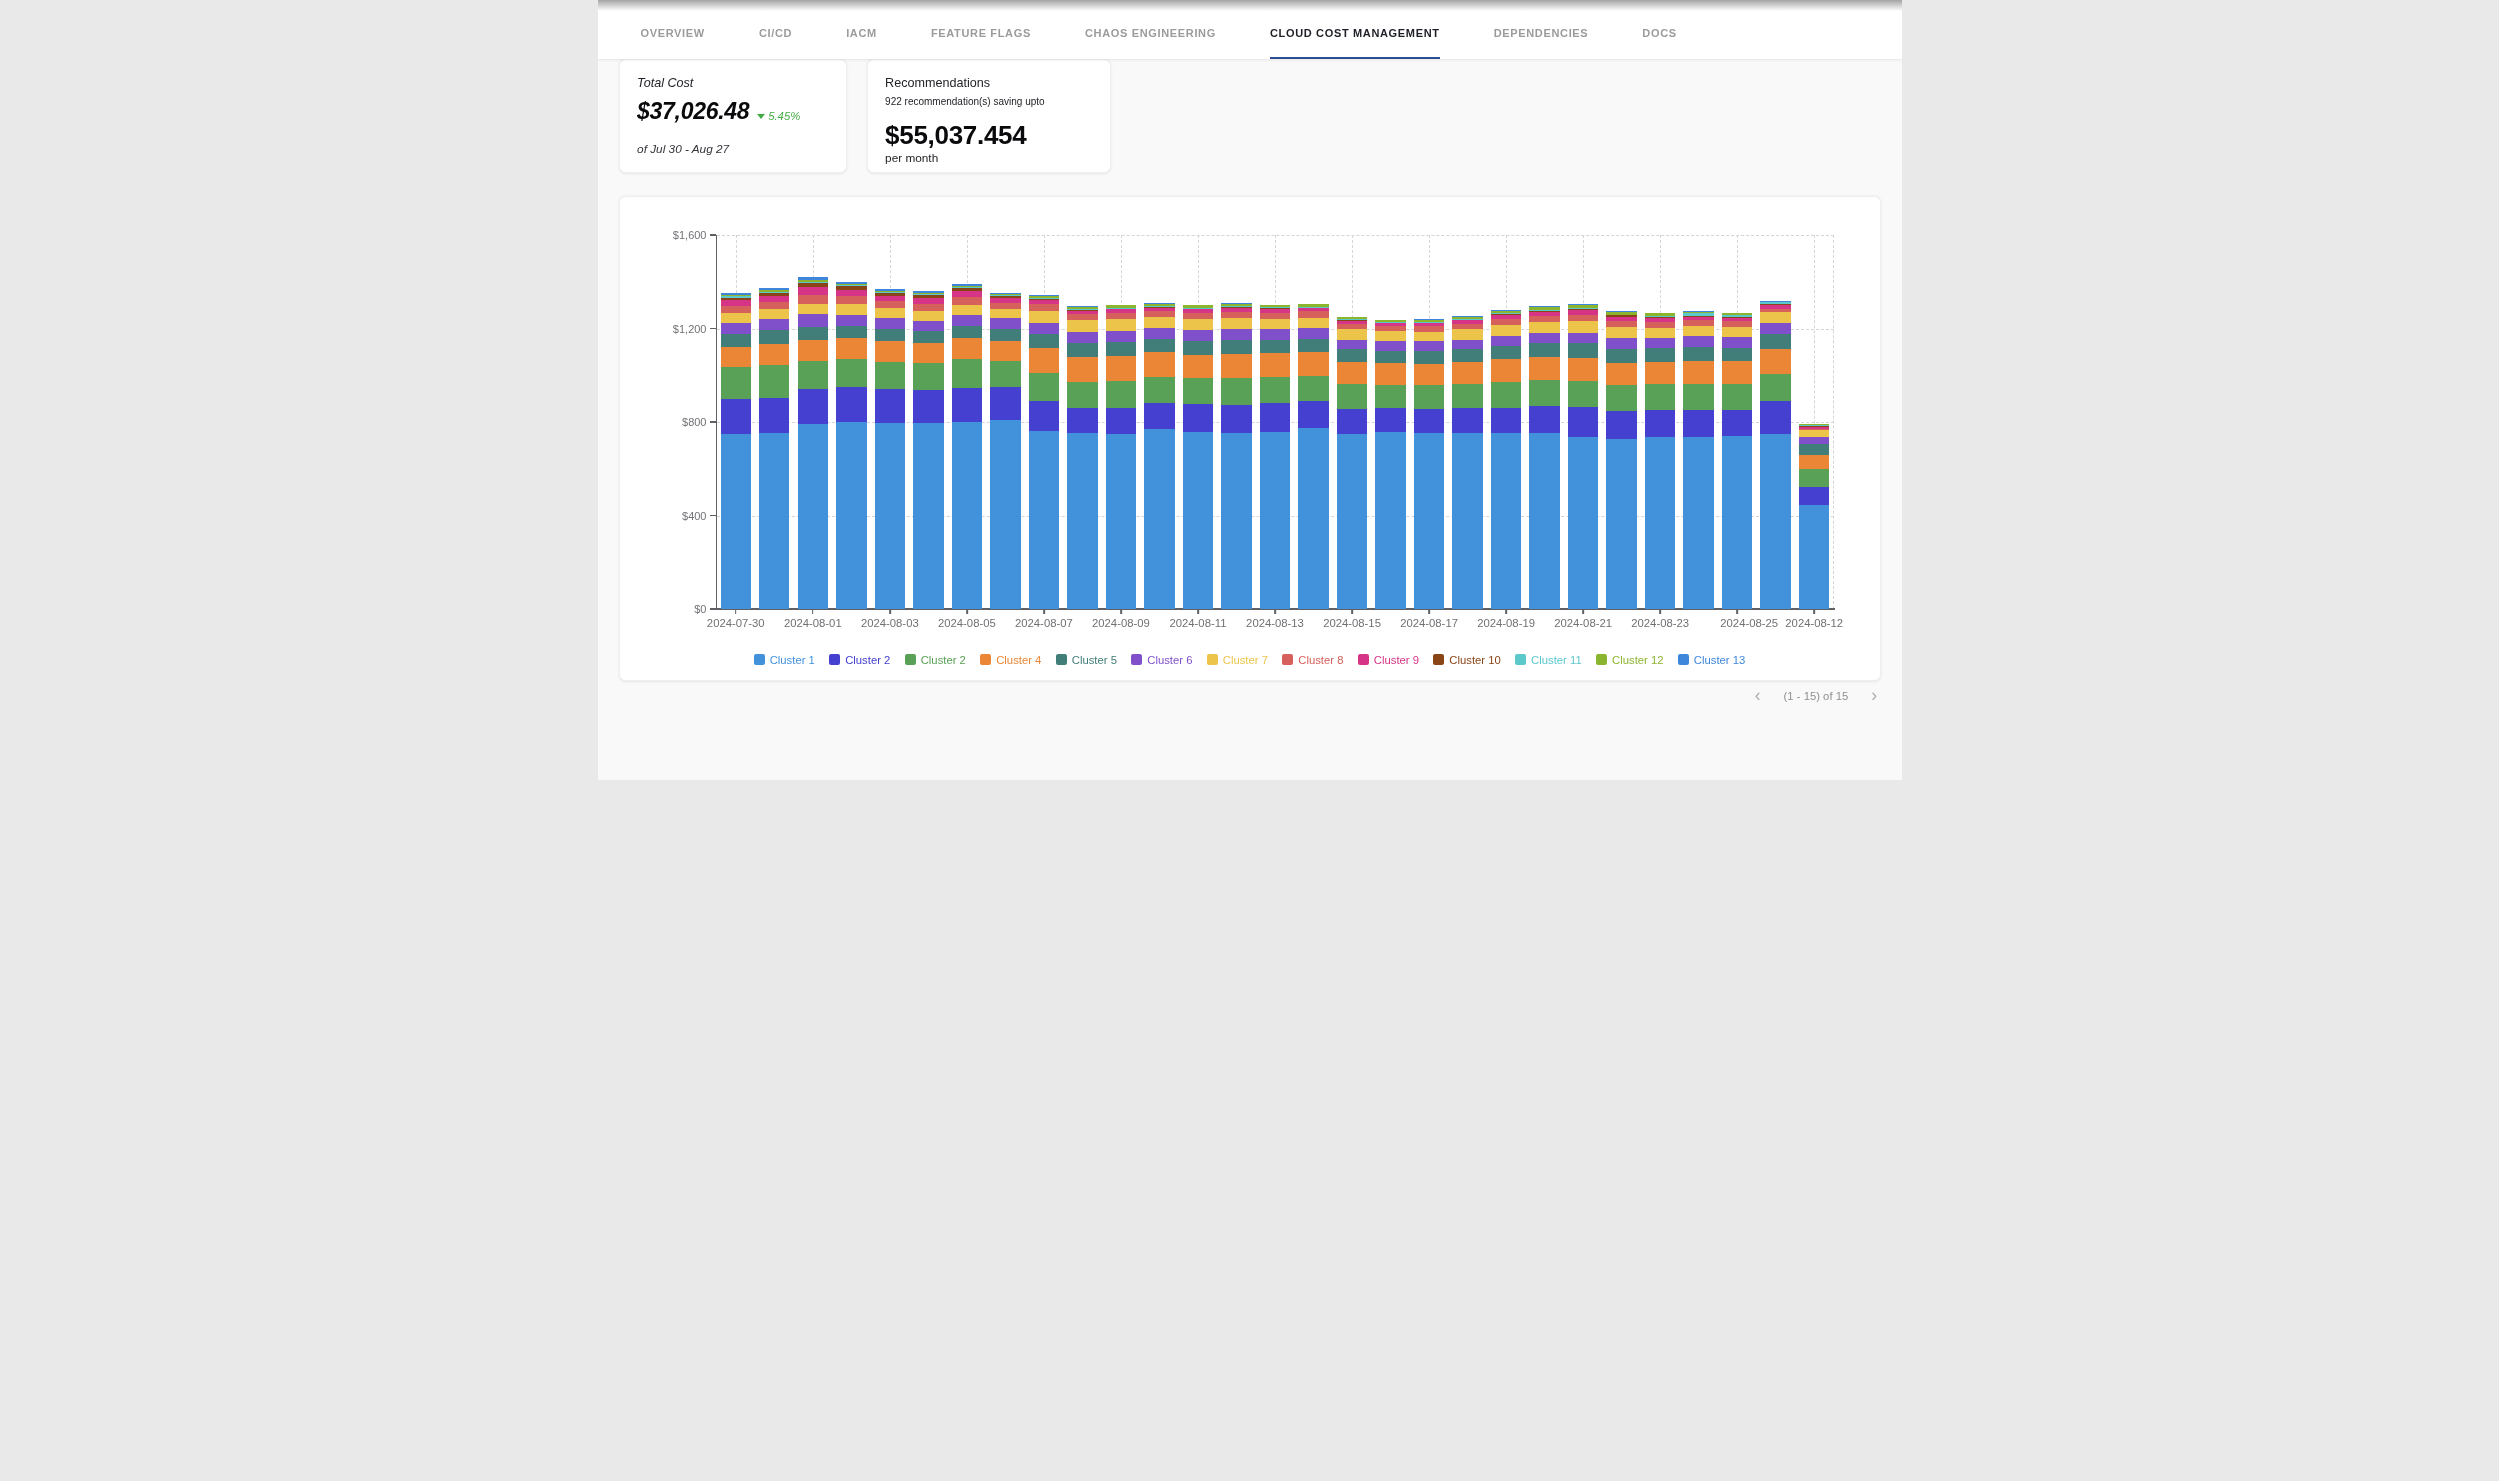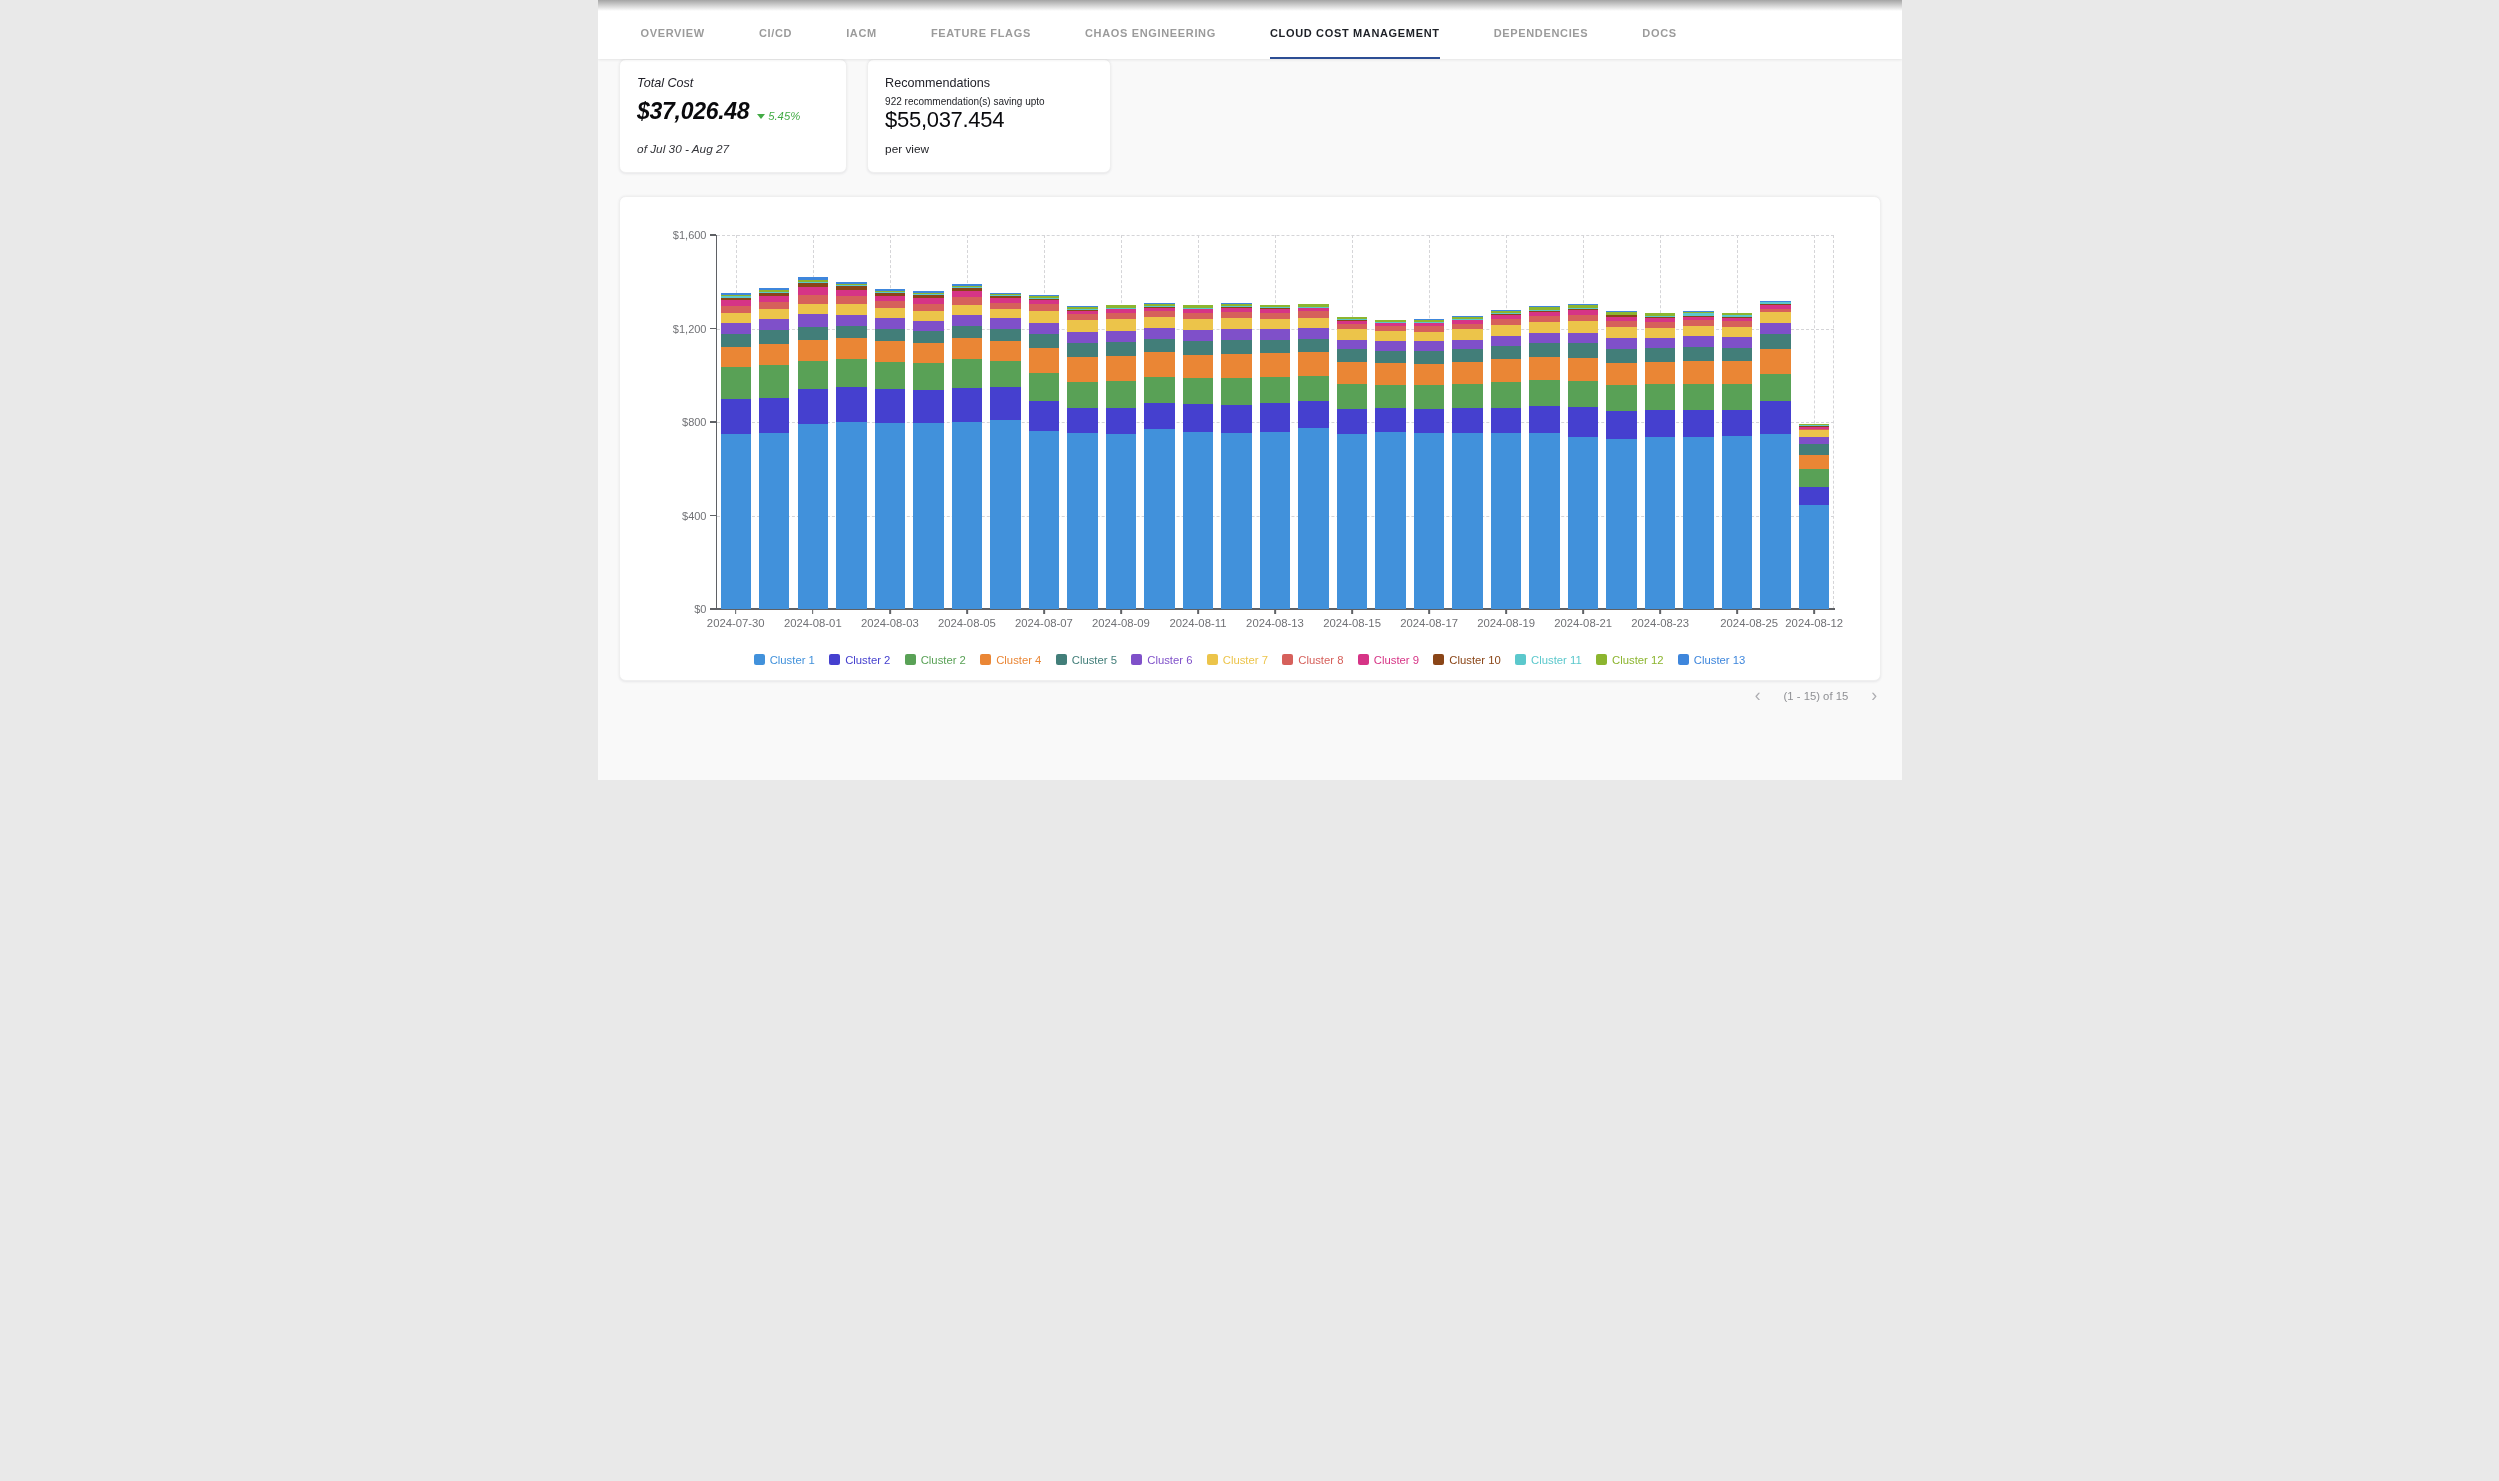--- a/index.html
+++ b/index.html
@@ -42,21 +42,21 @@
   }
   .card-title { font-size:12.6px; color:#22222a; }
   .card-w1 { width:228px;font-style:italic; } .card-w2 { width:223px; } .card-w3 { width:244px; }
   .value-row { display:flex; align-items:baseline; gap:7.6px; margin-top:7.6px; }
   .big-value { font-size:23px; font-weight:700; color:#0a0a0d; letter-spacing:-0.3px; }
   .delta { display:flex; align-items:center; gap:3.4px; }
   .tri-down { width:0; height:0; border-left:4.2px solid transparent; border-right:4.2px solid transparent; border-top:5.9px solid #42ab45; }
   .delta-pct { font-size:11.3px; color:#42ab45; }
   .card-period { margin-top:auto; font-size:11.8px; color:#34353a; }
   .card-sub { font-size:10px; color:#1d1e23; margin-top:5.9px; }
-  .mid-value { font-size:22px; font-weight:400; color:#0a0a0d; margin-top:0; letter-spacing:-0.3px; }
+  .mid-value { font-size:26px; font-weight:700; color:#0a0a0d; margin-top:13px; letter-spacing:-0.3px; }
   .card-suffix { margin-top:auto; font-size:11.8px; color:#1d1e23; }
   .card-detail { width:276px; margin-left:auto; padding:20px 23px; }
   .detail-title { font-size:16px; font-weight:700; color:#121317; }
   .detail-link-row { display:flex; align-items:center; gap:8.4px; margin-top:16px; cursor:pointer; }
   .detail-link { font-size:13px; color:#3660ac; text-decoration:none; }
   .ext-icon { width:13.4px; height:13.4px; stroke:#3660ac; stroke-width:1.9; fill:none; }
   
   .chart-card {
     position:relative; margin-top:23px; height:485px;
     background:#fff; border:0.8px solid #efefef; border-radius:6.7px;
@@ -115,21 +115,21 @@
           </span>
         </div>
         <div class="card-period">of Jul 30 - Aug 27</div>
       </div>
 
 
       <div class="card card-w3">
         <div class="card-title">Recommendations</div>
         <div class="card-sub">922 recommendation(s) saving upto</div>
         <div class="mid-value">$55,037.454</div>
-        <div class="card-suffix">per view</div>
+        <div class="card-suffix">per month</div>
       </div>
 
     </div>
 
     <div class="chart-card">
       <div class="plot">
 
         <div class="grid-h" style="top:0%"></div>
         <div class="grid-h" style="top:25%"></div>
         <div class="grid-h" style="top:50%"></div>

